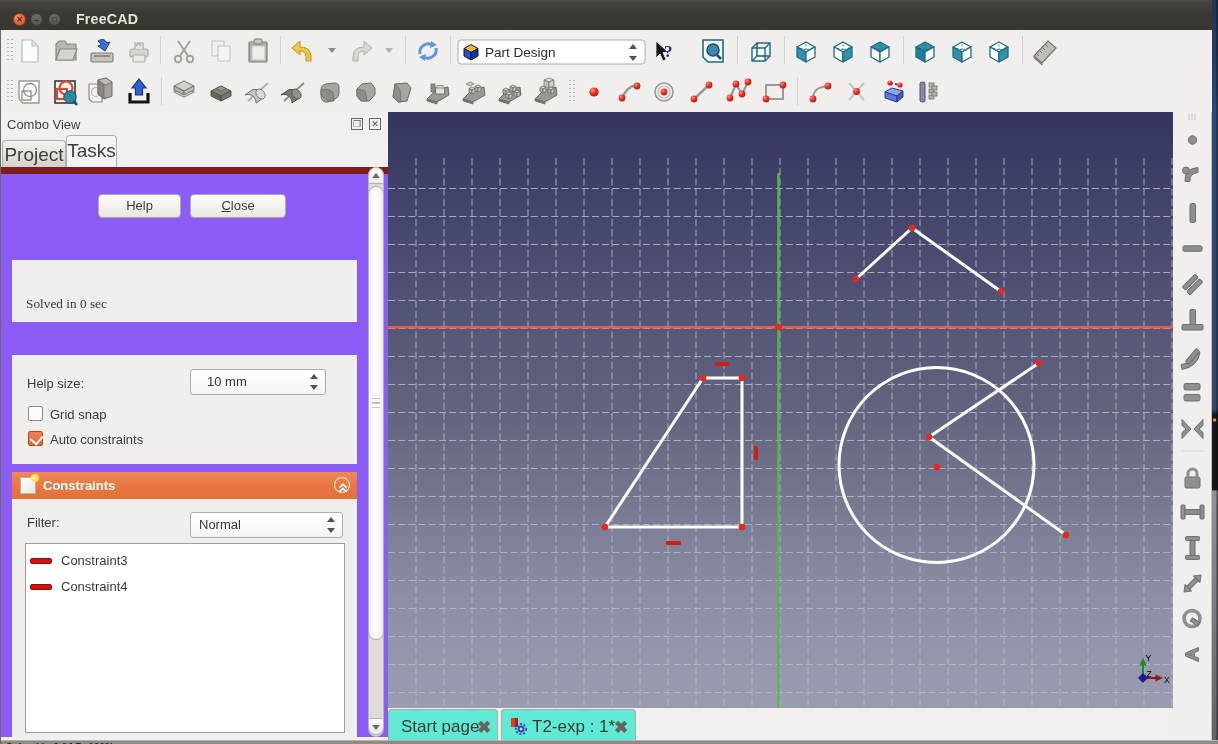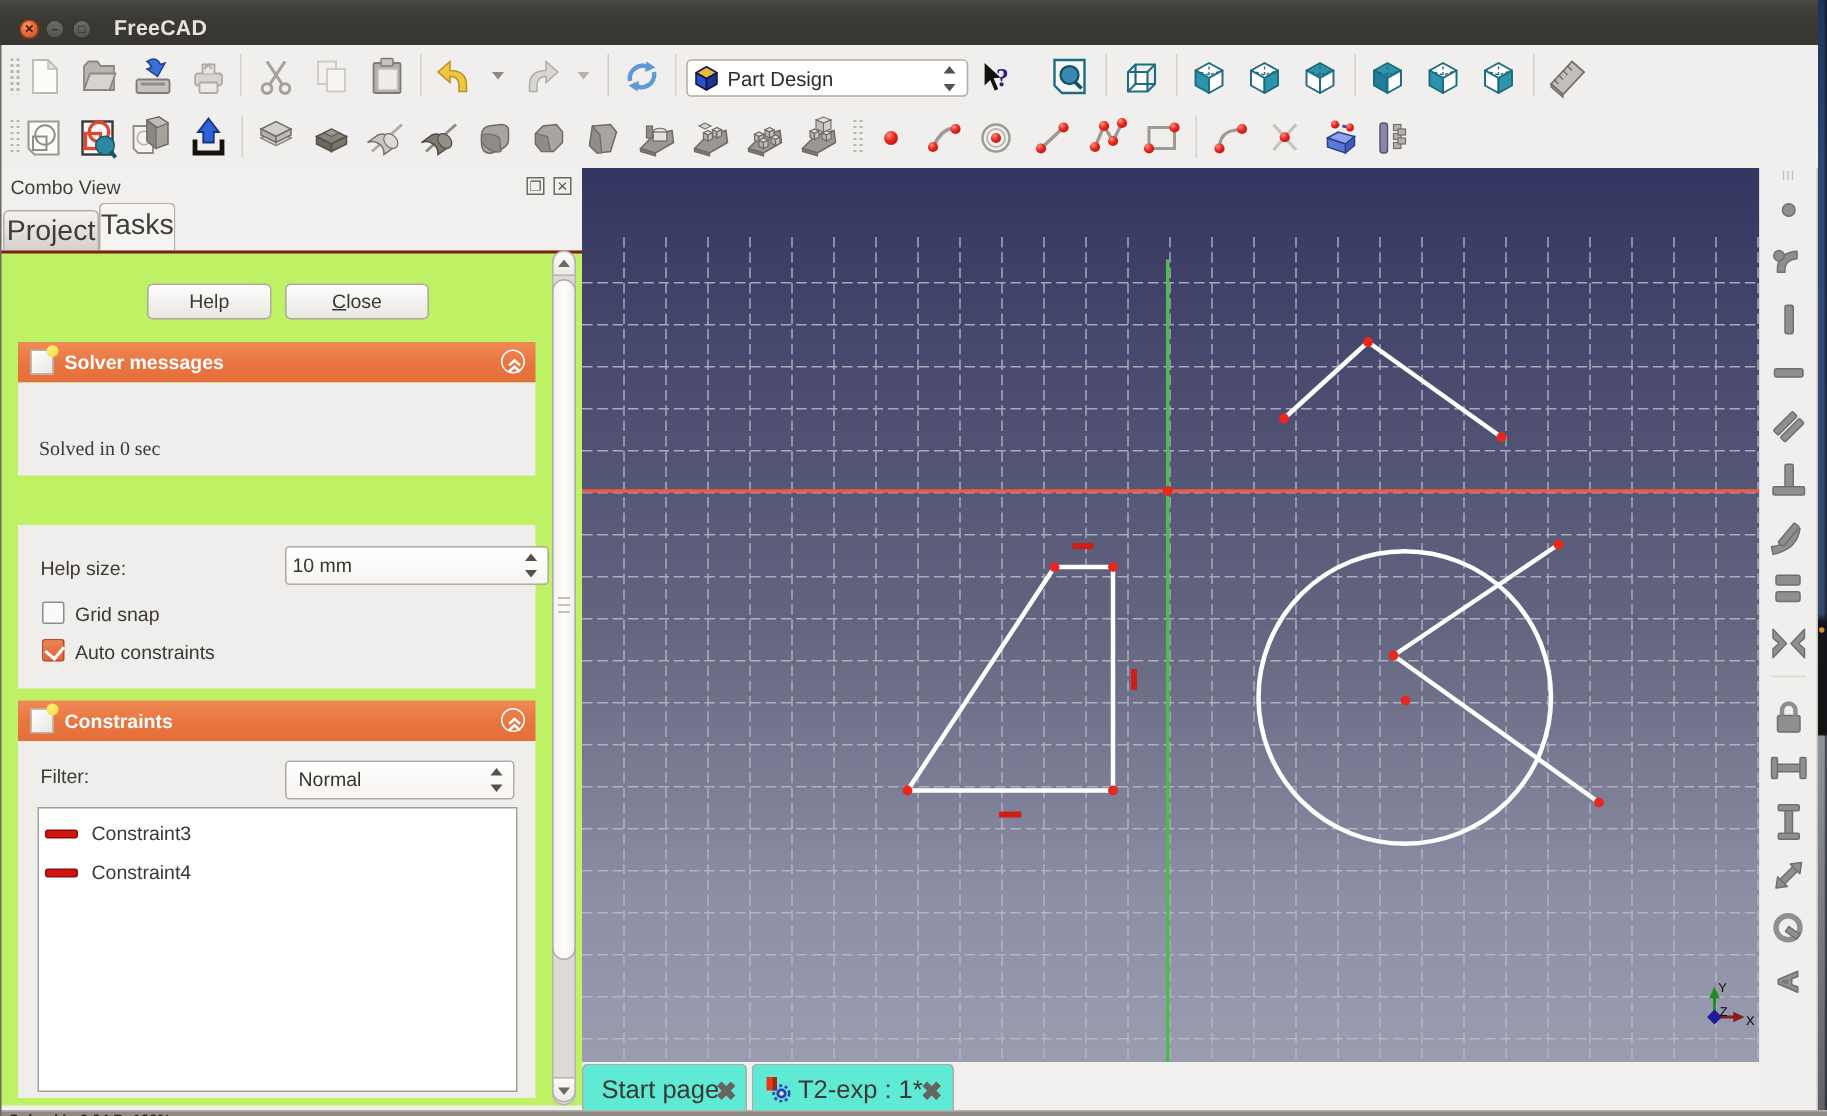--- a/index.html
+++ b/index.html
@@ -28,21 +28,21 @@
   #panel { position:absolute; left:0; top:112px; width:388px; height:632px; background:#f1f0ee; }
   #cv-title { position:absolute; left:7px; top:5px; font-size:13px; color:#413f3c; }
   .winbtn { position:absolute; top:6px; width:12px; height:12px; border:1px solid #6b6964; color:#55534e; font-size:9px; line-height:10px; text-align:center; background:#f1f0ee;}
   .tab { position:absolute; font-size:19px; color:#3f3d3a; text-align:center; }
   #tab-project { left:2px; top:28px; width:64px; height:27px; line-height:27px;
     background:linear-gradient(#f4f3f1,#dedbd7 70%,#d4d1cc); border:1px solid #b3ada7; border-bottom:none;
     border-radius:4px 4px 0 0; }
   #tab-tasks { left:66px; top:23px; width:51px; height:32px; line-height:30px;
     background:#f5f4f2; border:1px solid #b3ada7; border-bottom:none; border-radius:4px 4px 0 0; }
   #panel-content { position:absolute; left:0px; top:55px; width:388px; height:570px;
-    background:#bef264; border-top:2px solid #7f1d1d; }
+    background:#8b5cf6; border-top:7px solid #7f1d1d; }
   .pbtn { position:absolute; top:20px; height:24px; background:linear-gradient(#fdfdfc,#f2f0ee 60%,#e9e6e3);
     border:1px solid #b0a99f; border-radius:4px; font-size:13px; color:#3b3935; text-align:center; line-height:22px; }
   #btn-help { left:98px; width:83px; }
   #btn-close { left:190px; width:96px; }
   .section-h { position:absolute; left:12px; width:345px; height:27px;
     background:linear-gradient(#ef8a55,#e8753f 55%,#e56f3a); color:#fff; font-weight:bold; font-size:13px;
     line-height:27px; }
   .section-h .note { position:absolute; left:8px; top:5px; width:16px; height:17px;
     background:linear-gradient(135deg,#ffffff,#e8e6e2); border:1px solid #b5b2ac; }
   .section-h .note:after { content:""; position:absolute; right:-4px; top:-4px; width:8px; height:8px;
@@ -425,34 +425,27 @@
   <div id="panel">
     <div id="cv-title">Combo View</div>
     <div class="winbtn" style="left:351px;">❐</div>
     <div class="winbtn" style="left:369px;">✕</div>
     <div class="tab" id="tab-project">Project</div>
     <div class="tab" id="tab-tasks">Tasks</div>
     <div id="panel-content">
       <div class="pbtn" id="btn-help">Help</div>
       <div class="pbtn" id="btn-close"><span style="text-decoration:underline">C</span>lose</div>
 
-      <div class="section-h" style="top:59px;">
-        <span class="note"></span>
-        <span class="txt">Solver messages</span>
-        <span class="col"><svg width="16" height="16" viewBox="0 0 16 16">
-            <path d="M4.3,7.6 L8,4.3 L11.7,7.6 M4.3,11.8 L8,8.5 L11.7,11.8" stroke="#ffffff" stroke-width="1.7" fill="none"></path>
-          </svg></span>
-      </div>
       <div class="section-b" style="top:86px; height:62px;">
         <div class="serif" style="position:absolute; left:14px; top:36px;">Solved in 0 sec</div>
       </div>
 
       <div class="section-b" style="top:181px; height:109px;">
         <div class="lbl" style="left:15px; top:21px;">Help size:</div>
-        <div class="field" style="left:178px; top:14px; width:176px; height:26px; line-height:24px; padding-left:4px;">10 mm<span class="spin"></span></div>
+        <div class="field" style="left:178px; top:14px; width:136px; height:26px; line-height:24px; padding-left:16px;">10 mm<span class="spin"></span></div>
         <div class="cb" style="left:16px; top:51px;"></div>
         <div class="lbl" style="left:38px; top:52px;">Grid snap</div>
         <div class="cb checked" style="left:16px; top:76px;"></div>
         <div class="lbl" style="left:38px; top:77px;">Auto constraints</div>
       </div>
 
       <div class="section-h" style="top:298px;">
         <span class="note"></span>
         <span class="txt">Constraints</span>
         <span class="col"><svg width="16" height="16" viewBox="0 0 16 16">

